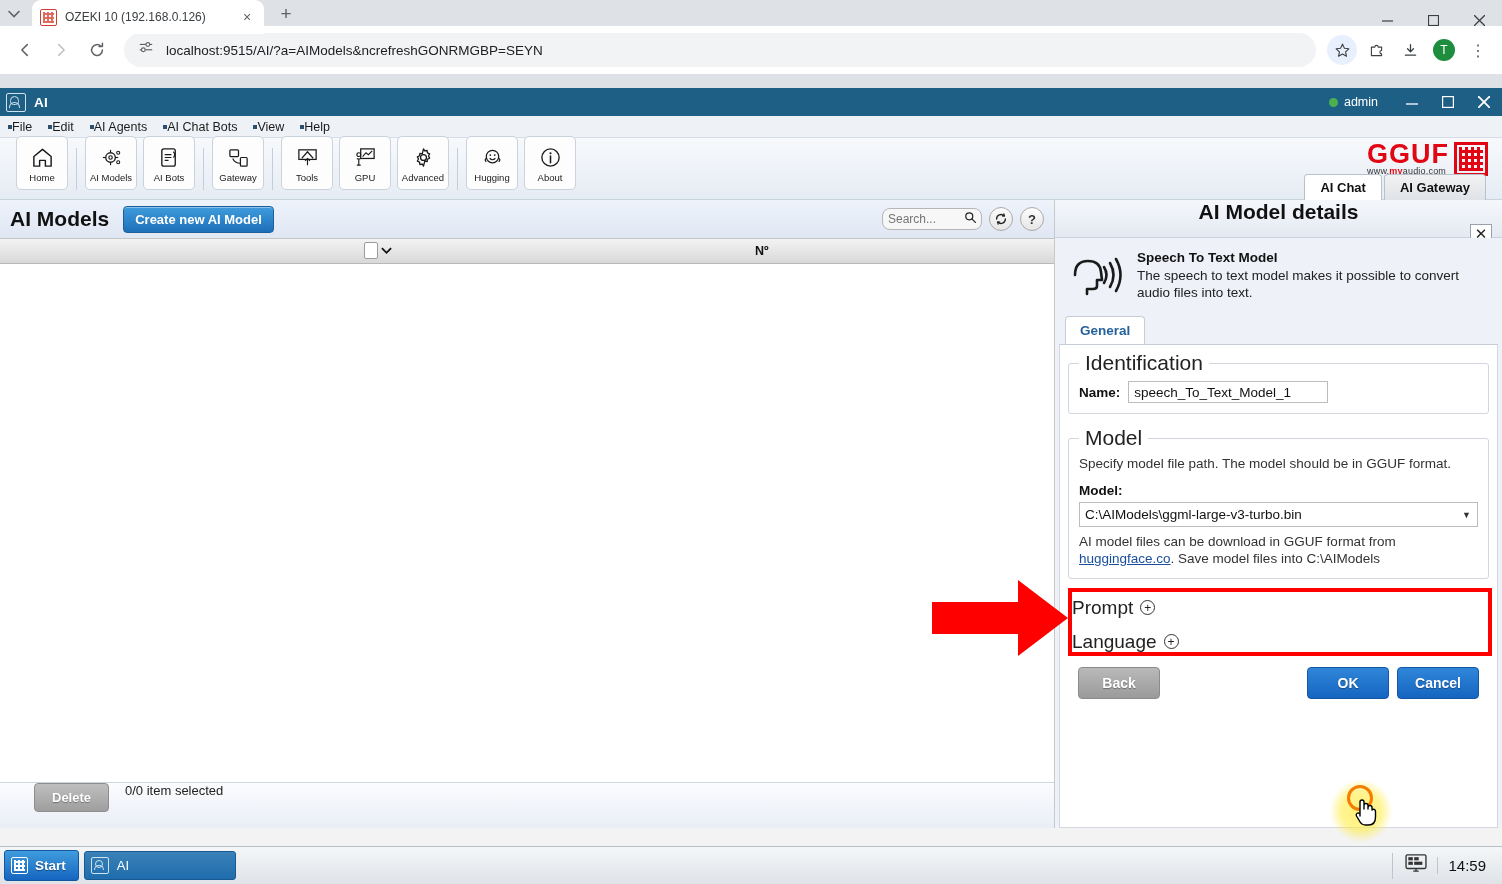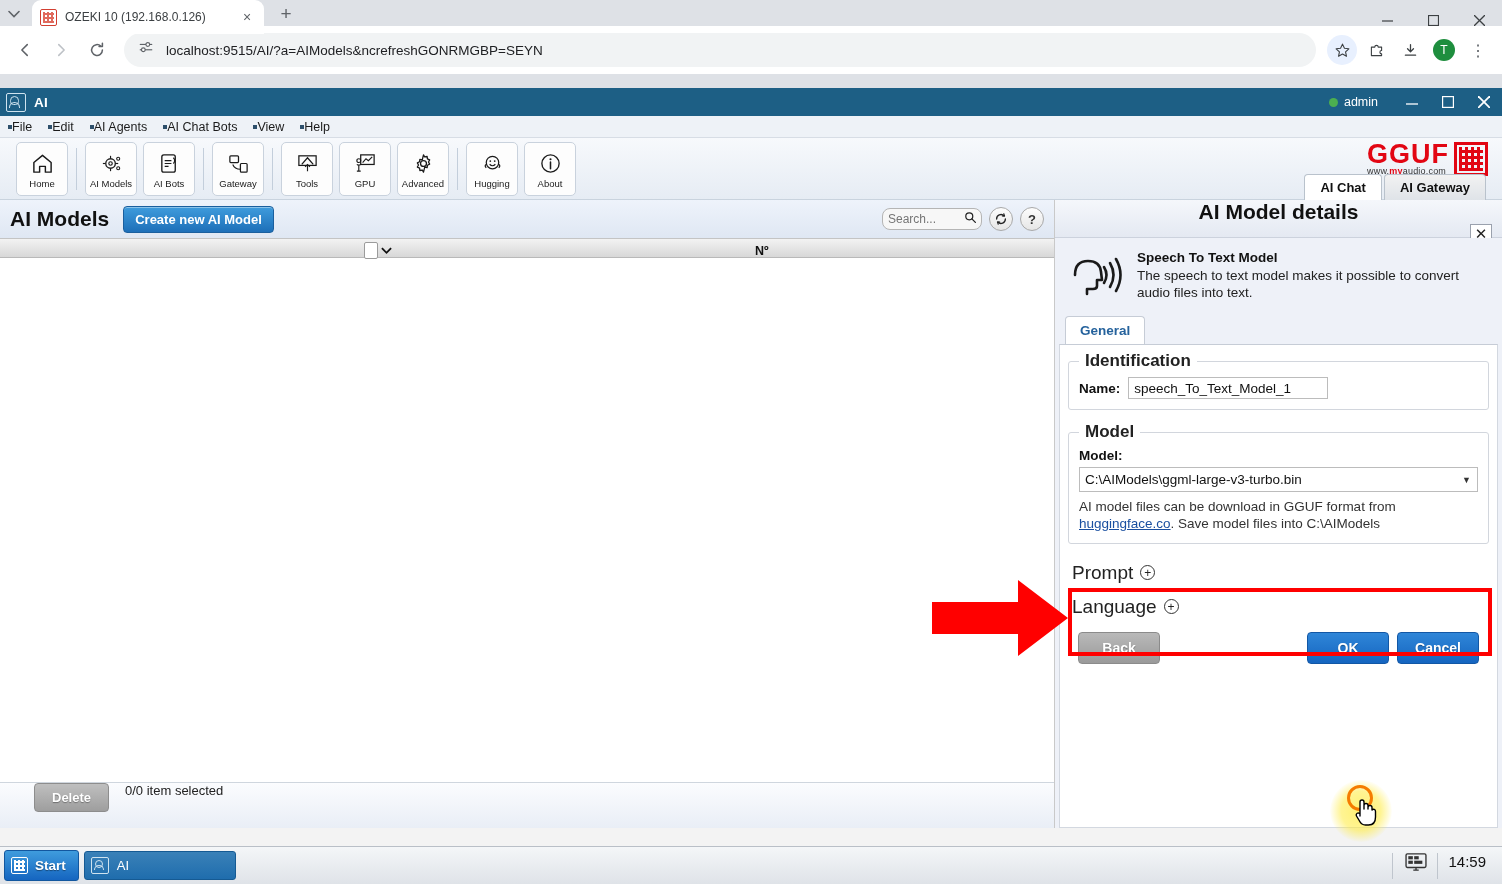--- a/index.html
+++ b/index.html
@@ -83,21 +83,21 @@
 
   .menubar { height: 22px; background: #eef2f7; display: flex; align-items: center;
              padding-left: 8px; gap: 0px; border-bottom: 1px solid #d7dde5; }
   .menu-item { font-size: 12.5px; color: #1b1b1b; padding: 0 10px 0 0; margin-right: 6px;
                display: flex; align-items: center; }
   .menu-bullet { width: 4px; height: 4px; background: #2d4f6b; display: inline-block; }
 
   .ribbon { height: 62px; background: linear-gradient(180deg,#f7f9fc 0%, #e6ecf4 100%);
             display: flex; align-items: center; padding-left: 8px; gap: 0; position: relative;
             border-bottom: 1px solid #c9d3de; }
-  .rib-group { display: flex; gap: 6px; padding: 0 8px; height: 66px; align-items: center; }
+  .rib-group { display: flex; gap: 6px; padding: 0 8px; height: 66px; }
   .rib-sep { width: 1px; height: 42px; background: #c3cedb; }
   .rib-btn {
     width: 52px; height: 54px; background: #fdfdfd; border: 1px solid #c9d2dd; border-radius: 5px;
     display: flex; flex-direction: column; align-items: center; justify-content: center; gap: 1px;
   }
   .rib-ico { height: 30px; display: flex; align-items: center; justify-content: center; color: #1a1a1a; }
   .rib-lbl { font-size: 9.5px; color: #1a1a1a; line-height: 1; }
 
   .ozeki-brand { position: absolute; right: 14px; top: 4px; display: flex; align-items: flex-start; gap: 5px; }
   .ozeki-word { font-size: 27px; font-weight: bold; color: #e20613; letter-spacing: 1px; line-height: .95;
@@ -128,21 +128,21 @@
     color: #fff; font-size: 13px; font-weight: bold; padding: 5px 11px; box-shadow: inset 0 1px 0 rgba(255,255,255,.4);
   }
   .lp-header-right { margin-left: auto; display: flex; align-items: center; gap: 7px; }
   .search-box { width: 100px; height: 22px; border: 1px solid #b5b5b5; border-radius: 8px; background: #f7f7f7;
                 display: flex; align-items: center; padding: 0 5px; }
   .search-box input { border: none; outline: none; background: transparent; font-size: 12px; color: #888;
                       width: 76px; font-family: "Liberation Sans", sans-serif; }
   .ico-round { width: 24px; height: 24px; border: 1px solid #a9a9a9; border-radius: 50%;
                background: linear-gradient(180deg,#fdfdfd,#e6e6e6); display: flex; align-items: center;
                justify-content: center; font-size: 13px; font-weight: bold; color: #333; }
-  .lp-table-head { height: 20px; background: linear-gradient(180deg,#f3f3f3,#d8d8d8);
+  .lp-table-head { height: 26px; background: linear-gradient(180deg,#f3f3f3,#d8d8d8);
                    border-top: 1px solid #c4c4c4; border-bottom: 1px solid #b9b9b9;
                    position: relative; }
   .th-check { position: absolute; left: 364px; top: 3px; display: flex; align-items: center; gap: 3px; }
   .th-check-box { width: 14px; height: 17px; border: 1px solid #9b9b9b; background: #fff; border-radius: 2px; }
   .th-no { position: absolute; left: 755px; top: 5px; font-size: 12.5px; font-weight: bold; color: #111; }
   .lp-body { flex: 1; background: #fff; }
   .lp-footer { height: 46px; background: linear-gradient(180deg,#fbfcfe,#e9eef6);
                border-top: 1px solid #cfd6de; display: flex; align-items: flex-start; padding-left: 34px; gap: 16px; }
   .btn-delete { background: linear-gradient(180deg,#bfbfbf,#9e9e9e); border: 1px solid #8d8d8d;
                 border-radius: 4px; color: #fff; font-size: 13px; font-weight: bold; padding: 6px 17px;
@@ -160,21 +160,21 @@
   .rp-hero-txt h3 { font-size: 13.5px; color: #111; margin-bottom: 3px; }
   .rp-hero-txt p { font-size: 13.5px; color: #222; line-height: 1.25; }
 
   .tabrow { padding-left: 10px; display: flex; align-items: flex-end; margin-top: 6px; }
   .gtab { padding: 6px 14px; font-size: 13.5px; color: #25629c; font-weight: bold; background: #fff;
           border: 1px solid #c6ccd6; border-bottom: none; border-radius: 4px 4px 0 0; }
   .form-area { background: #fff; margin: 0 4px 0 4px; border: 1px solid #d3d8e0; border-top: 1px solid #c6ccd6;
                flex: 1; padding: 6px 8px; position: relative; }
 
   fieldset { border: 1px solid #d2d6dd; border-radius: 3px; padding: 6px 10px 10px; margin-bottom: 12px; }
-  legend { font-size: 17px; color: #222; padding: 0 6px; font-weight: bold; }
+  legend { font-size: 21px; color: #222; padding: 0 6px; }
   .row { display: flex; align-items: center; gap: 8px; }
   .lbl-b { font-size: 13.5px; font-weight: bold; color: #111; }
   input.txt { height: 22px; border: 1px solid #bcbcbc; background: #fff; font-size: 13.5px;
               padding: 0 5px; color: #111; font-family: "Liberation Sans", sans-serif; outline: none; }
   .hint { font-size: 13.5px; color: #333; line-height: 1.25; }
   .link { color: #1a4fa0; text-decoration: underline; }
   .select-wrap { position: relative; width: 100%; margin-top: 4px; }
   select.sel { width: 100%; height: 25px; border: 1px solid #bcbcbc; background: #fff;
                font-size: 13.5px; padding: 0 5px; color: #111; appearance: none;
                font-family: "Liberation Sans", sans-serif; outline: none; }
@@ -215,21 +215,21 @@
     background: repeating-linear-gradient(90deg,#fff 0 2px,transparent 2px 4px),
                 repeating-linear-gradient(0deg,#fff 0 2px,transparent 2px 4px); }
   .task-item { background: linear-gradient(180deg,#3a81b8,#1f6dad); border: 1px solid #155a93; border-radius: 3px;
                color: #fff; font-size: 13px; padding: 5px 10px 5px 6px; display: flex; align-items: center; gap: 8px;
                width: 152px; }
   .task-ico { width: 18px; height: 17px; border: 1.4px solid #cfe3ef; border-radius: 2px; position: relative; flex:0 0 18px;}
   .task-ico::before { content:""; position:absolute; left:3px; top:2px; width:6px; height:6px;
     border:1.2px solid #cfe3ef; border-radius:50%; }
   .task-ico::after { content:""; position:absolute; left:2px; bottom:3px; width:8px; height:4px;
     border:1.2px solid #cfe3ef; border-bottom:none; border-radius:5px 5px 0 0; }
-  .tray { margin-left: auto; display: flex; gap: 10px; padding-right: 12px;
+  .tray { margin-left: auto; display: flex; align-items: center; gap: 10px; padding-right: 12px;
           border-left: 1px solid #bfc5cd; height: 26px; }
   .tray-ico { margin-left: 12px; color: #333; }
   .clock { font-size: 15px; color: #111; padding-left: 10px; border-left: 1px solid #bfc5cd; }
 </style>
 </head>
 <body>
 
 <div class="browser-chrome">
   <div class="tabstrip">
     <div class="tab-list-btn">
@@ -569,20 +569,21 @@
         <fieldset>
           <legend>Identification</legend>
           <div class="row">
             <span class="lbl-b">Name:</span>
             <input class="txt" style="width: 200px;" type="text" value="speech_To_Text_Model_1">
           </div>
         </fieldset>
 
         <fieldset>
           <legend>Model</legend>
+          <div class="hint" style="margin-bottom:10px">Specify model file path. The model should be in GGUF format.</div>
           <div class="lbl-b">Model:</div>
           <div class="select-wrap">
             <select class="sel">
               <option>C:\AIModels\ggml-large-v3-turbo.bin</option>
             </select>
             <span class="sel-arrow">▼</span>
           </div>
           <div class="hint" style="margin-top:7px"><span>AI model files can be download in GGUF format from </span><a class="link" href="#">huggingface.co</a><span>. Save model files into C:\AIModels</span></div>
         </fieldset>
 

